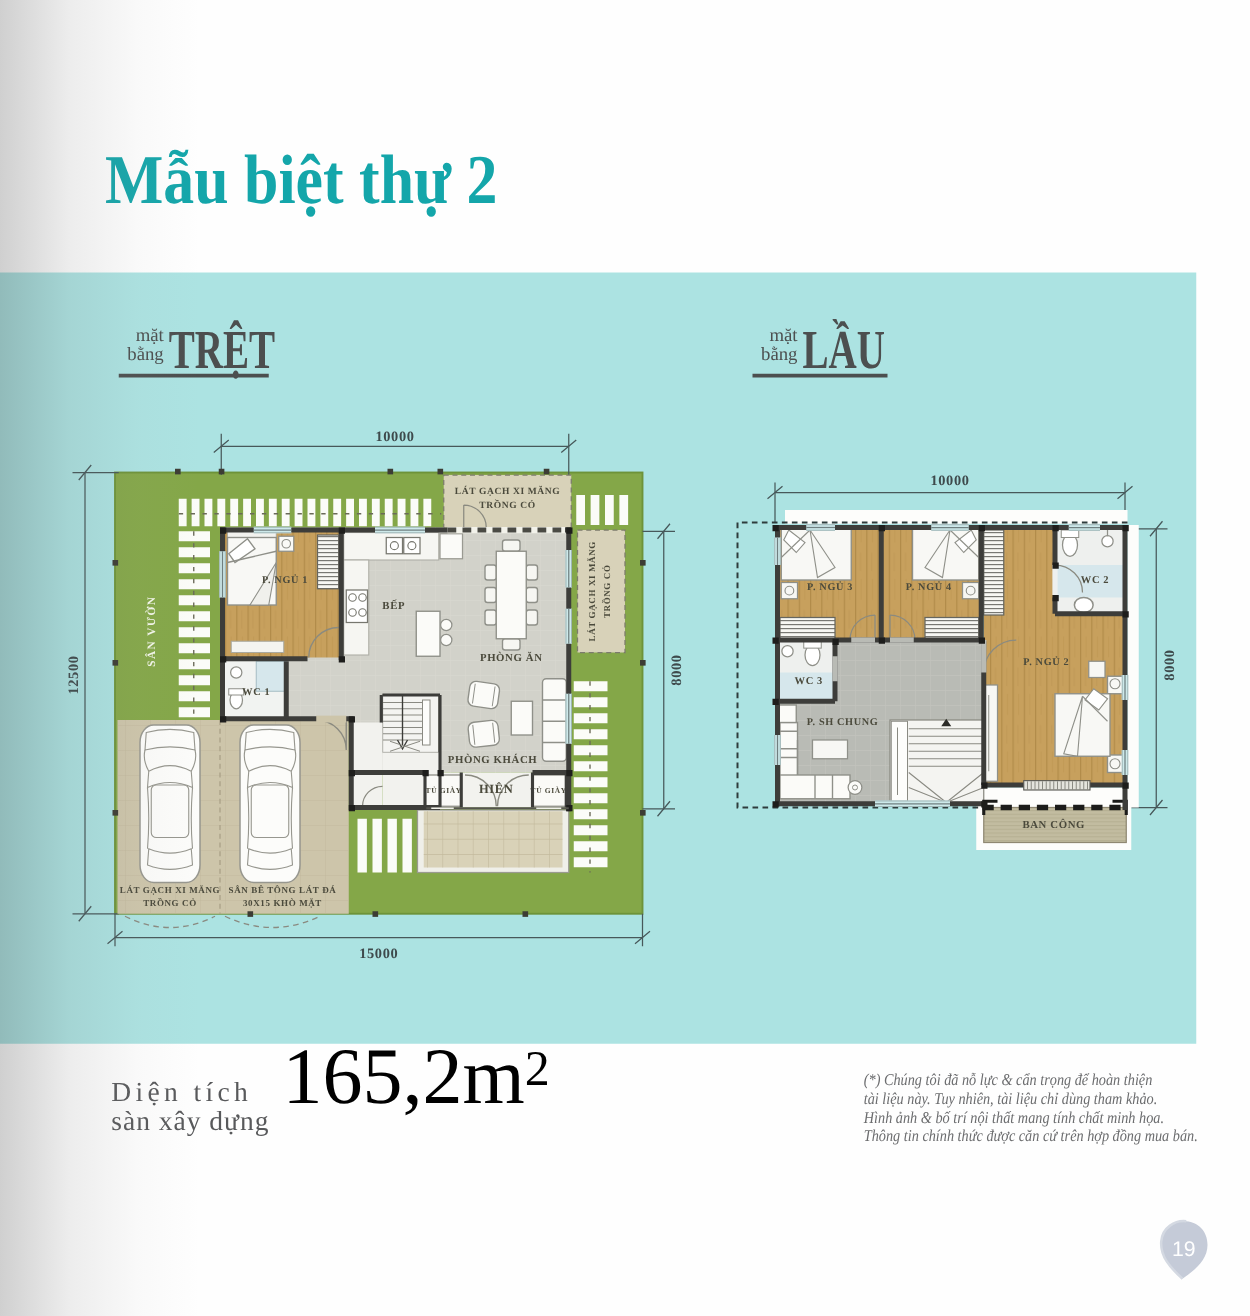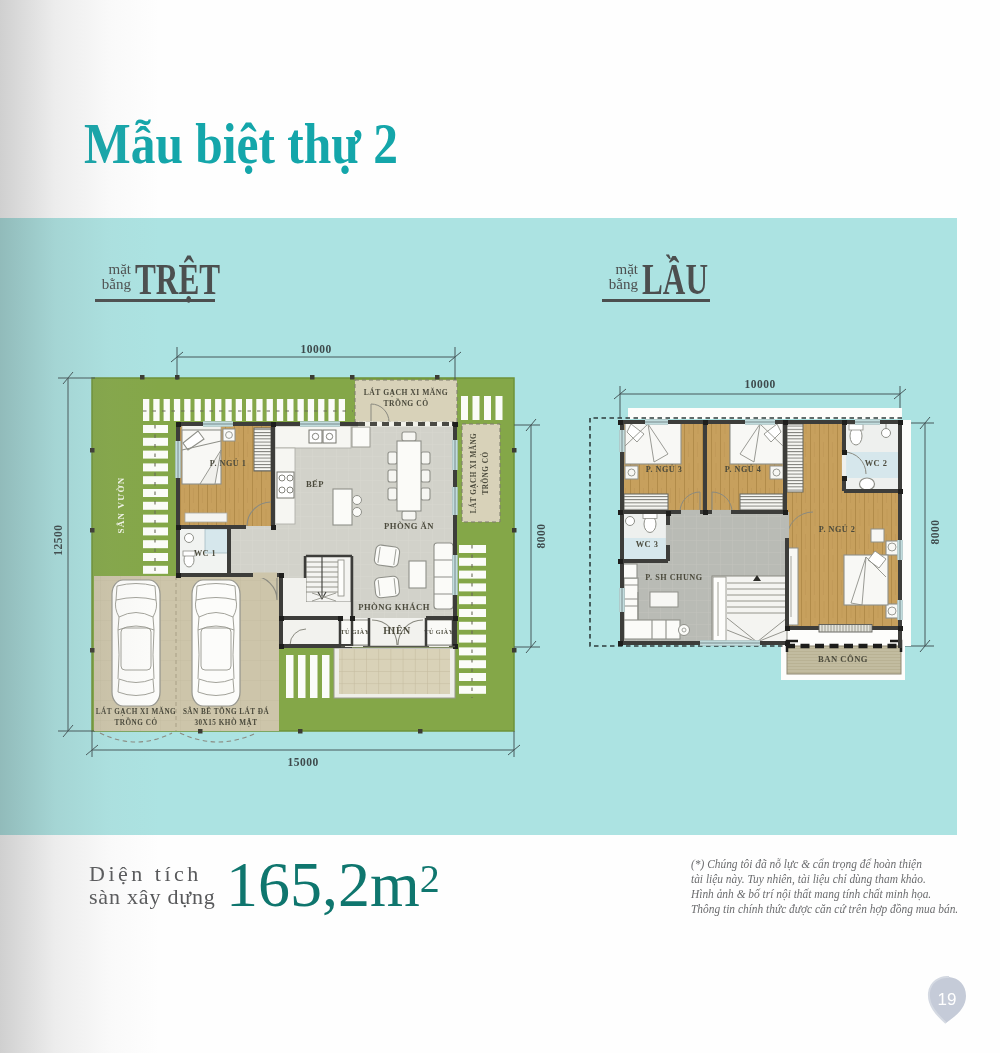--- a/index.html
+++ b/index.html
@@ -520,21 +520,21 @@
     </g>
   </svg>
 
 <div class="abs" style="left:89px;top:862px;color:#58595b;font-family:'Liberation Serif',serif;">
 
   <div style="font-size:22px;letter-spacing:3.5px;line-height:23px;">Diện tích</div>
 
   <div style="font-size:22px;letter-spacing:0.8px;line-height:23px;">sàn xây dựng</div>
 </div>
 
-<div class="abs" style="left:226px;top:848px;color:#0f766e;font-family:'Liberation Serif',serif;font-size:64px;">165,2m<span style="font-size:40px;vertical-align:14px;">2</span></div>
+<div class="abs" style="left:226px;top:824px;color:#000000;font-family:'Liberation Serif',serif;font-size:64px;">165,2m<span style="font-size:40px;vertical-align:14px;">2</span></div>
 
 <div class="abs" style="left:691px;top:856px;width:320px;color:#6b6c6e;font-family:'Liberation Serif',serif;font-style:italic;font-size:13.2px;line-height:15.0px;transform:scaleX(0.865);transform-origin:0 0;">
 <div style="white-space:nowrap;">(*) Chúng tôi đã nỗ lực &amp; cẩn trọng để hoàn thiện</div>
 <div style="white-space:nowrap;">tài liệu này. Tuy nhiên, tài liệu chỉ dùng tham khảo.</div>
 <div style="white-space:nowrap;">Hình ảnh &amp; bố trí nội thất mang tính chất minh họa.</div>
 <div style="white-space:nowrap;">Thông tin chính thức được căn cứ trên hợp đồng mua bán.</div>
 </div>
 
 <svg class="abs" style="left:922px;top:972px;" width="50" height="55" viewBox="0 0 50 55">
   <path d="M24,51 C14,42 6,33 7,21 C8,10 18,4 27,5 C37,6 44,13 44,24 C44,36 34,44 24,51 Z" fill="#c5cbd8"></path>

